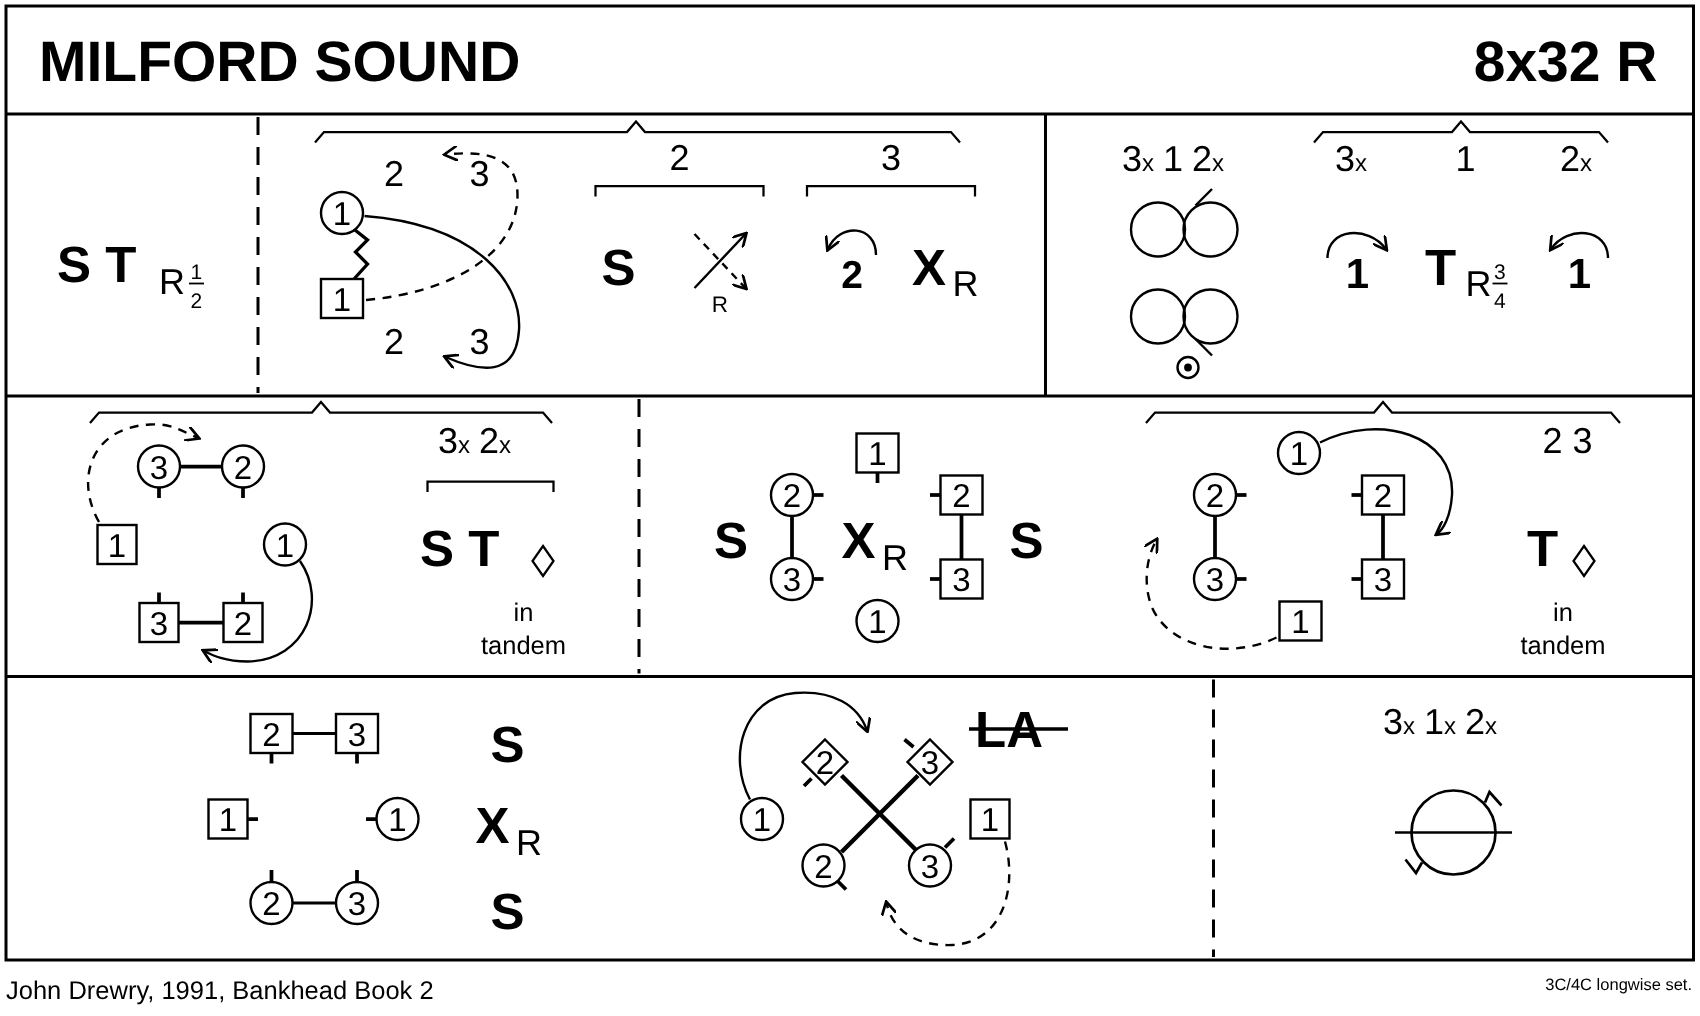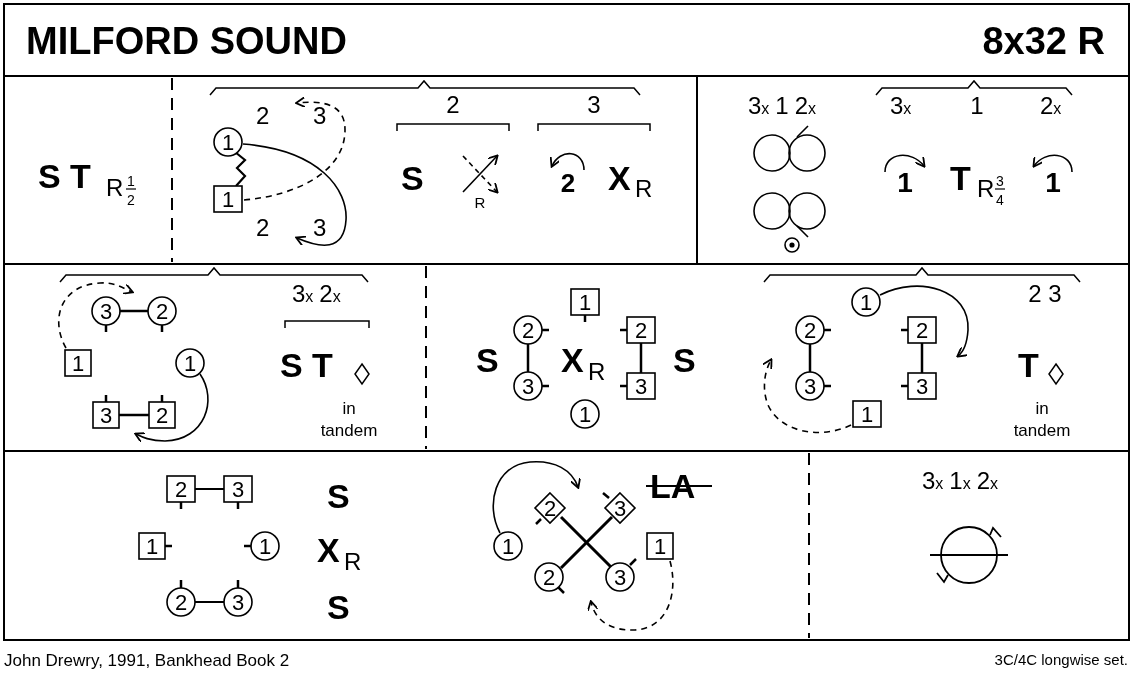--- a/index.html
+++ b/index.html
@@ -1,21 +1,21 @@
 <!DOCTYPE html>
 <html><head>
 <meta charset="utf-8">
 <style>
   html, body { margin: 0; padding: 0; background: #ffffff; }
   body { width: 1133px; height: 677px; position: relative; overflow: hidden; font-family: "Liberation Sans", sans-serif; color: #000; }
   svg { position: absolute; left: 0; top: 0; }
   svg text { font-family: "Liberation Sans", sans-serif; fill: #000; }
   .b { font-weight: bold; }
   .footer-left { position: absolute; left: 4px; top: 651px; font-size: 17px; }
-  .footer-right { position: absolute; right: 5px; top: 651px; font-size: 15px; }
+  .footer-right { position: absolute; right: 5px; top: 651px; font-size: 11px; }
 </style>
 </head>
 <body>
 
 <svg width="1133" height="677" viewBox="0 0 1133 677" xmlns="http://www.w3.org/2000/svg">
   <defs>
     <marker id="arr" markerWidth="10" markerHeight="10" refX="8" refY="5" orient="auto" markerUnits="userSpaceOnUse">
       <path d="M0,0 L9,5 L0,10" fill="none" stroke="#000" stroke-width="1.8"></path>
     </marker>
   </defs>

